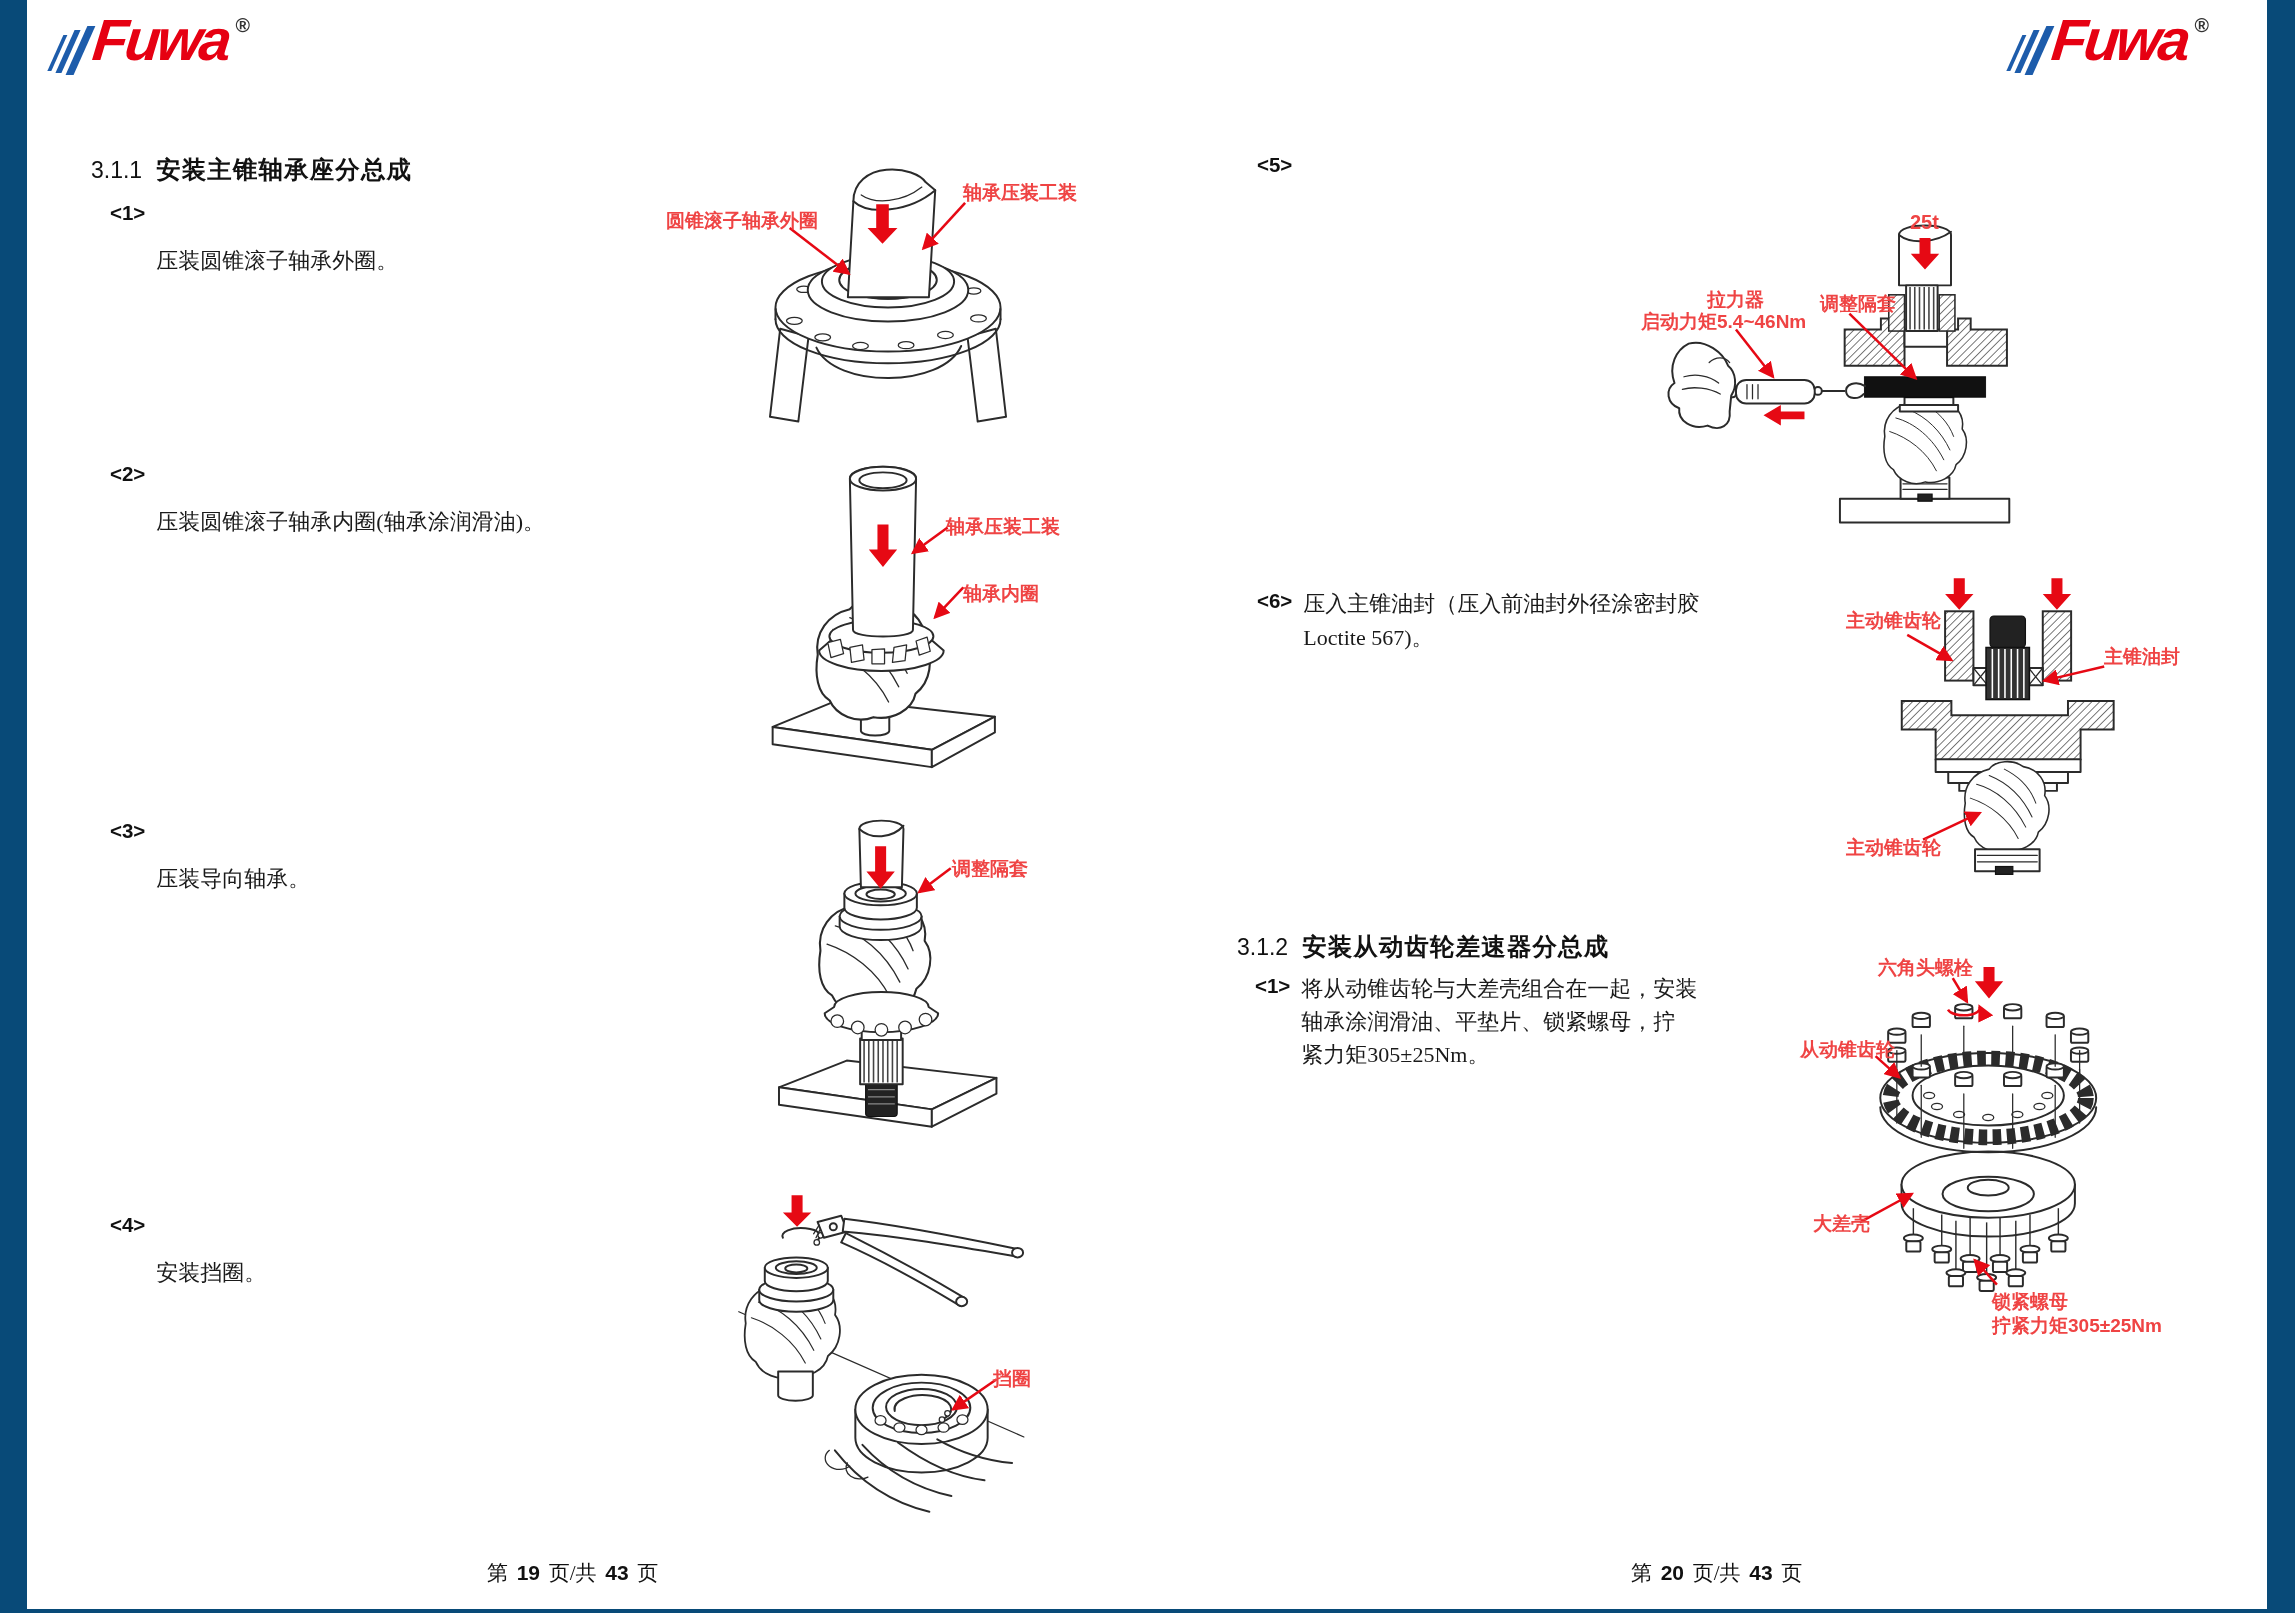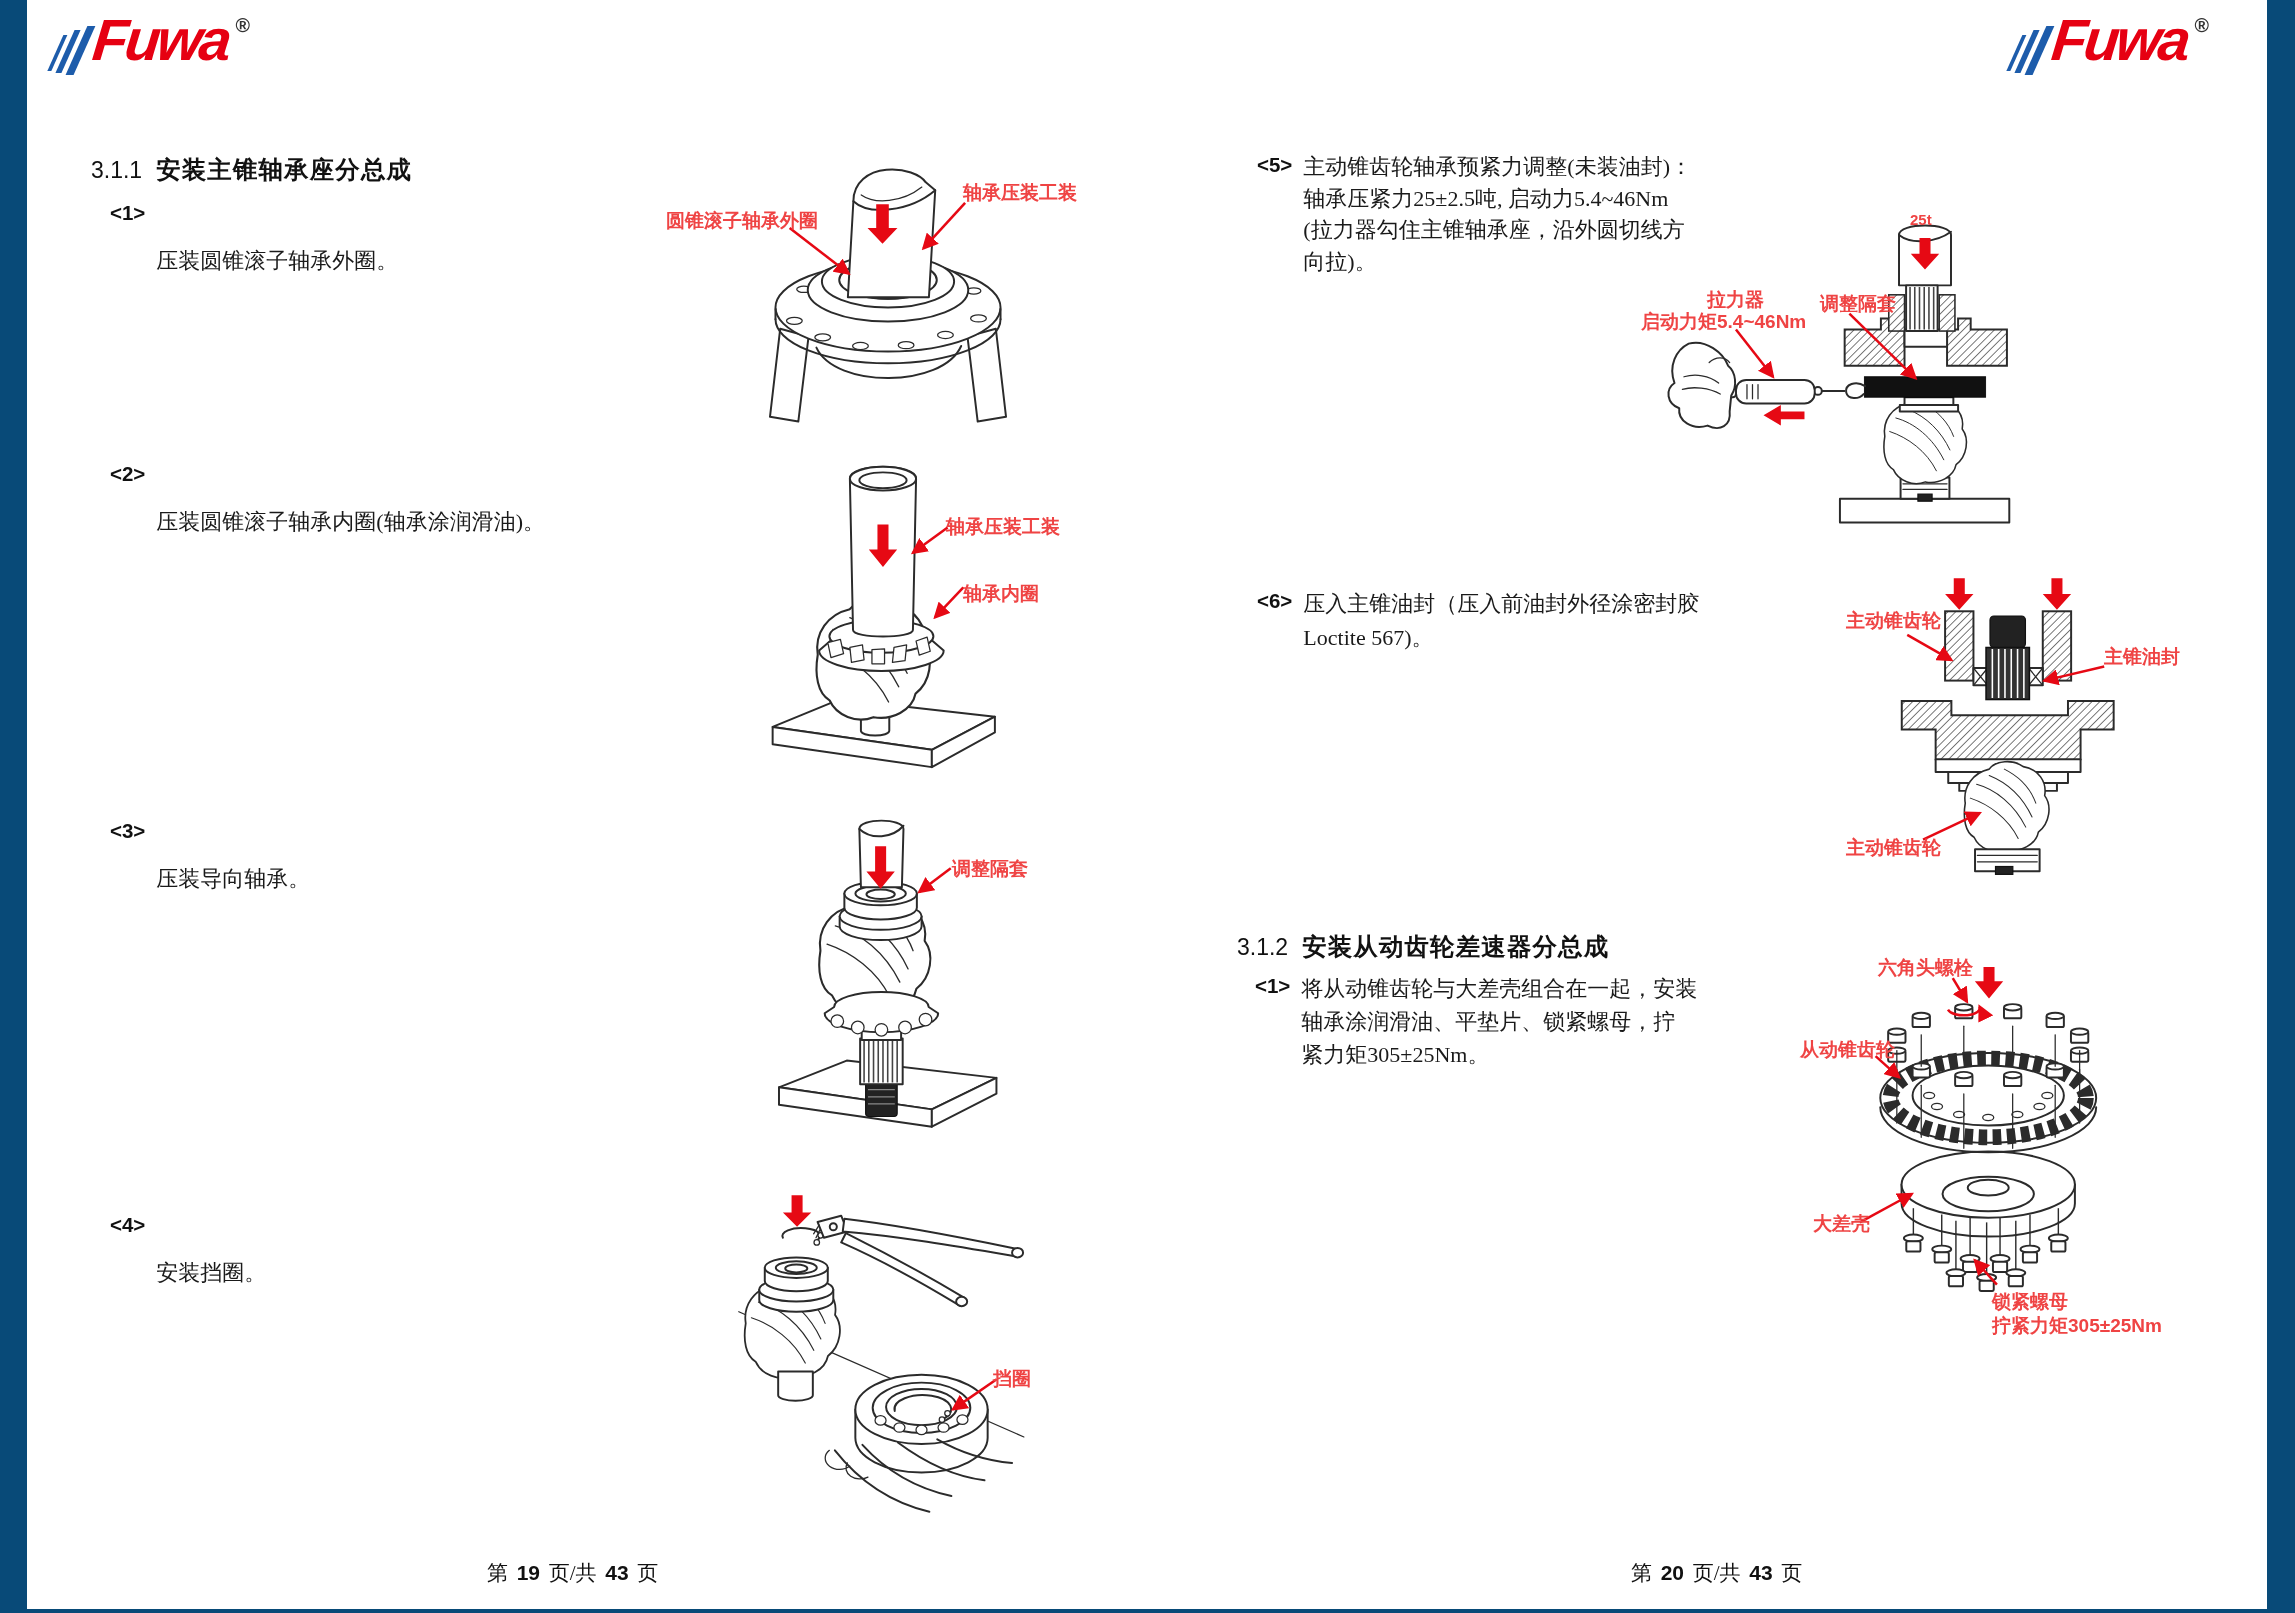--- a/index.html
+++ b/index.html
@@ -28,21 +28,21 @@
   .step{position:absolute;display:flex;gap:11px;font-size:22px;white-space:nowrap;}
   .marker{font:bold 20.5px "Liberation Sans",sans-serif;color:#111;padding-top:1.6px;flex:none;}
   .stext{font-family:"Liberation Serif",serif;margin-top:47px;}
   .rlines{display:flex;flex-direction:column;font-family:"Liberation Serif",serif;}
   .lh40 .rlines span{line-height:31.5px;}
   .lh42 .rlines span{line-height:33px;}
   .lh43 .rlines span{line-height:34px;}
 
   
   .flabel{position:absolute;font:bold 19px "Liberation Sans",sans-serif;color:#ef4444;white-space:nowrap;}
-  .flabel.big{font-size:15px;}
+  .flabel.big{font-size:20px;}
 
   
   .footer{position:absolute;display:flex;gap:8.7px;align-items:baseline;font-size:21px;color:#111;}
   .footer b{font:bold 21px "Liberation Sans",sans-serif;}
 
   
   svg.fig{position:absolute;overflow:visible;}
   .ln{fill:none;stroke:#2b2b2b;stroke-width:2.5;stroke-linejoin:round;stroke-linecap:round;}
   .lnf{fill:#fff;stroke:#2b2b2b;stroke-width:2.5;stroke-linejoin:round;}
   .thin{stroke-width:1.6;}
@@ -246,26 +246,20 @@
   <div class="footer" style="left:487px;top:1559px">
     <span>第</span>
       <b>19</b>
       <span>页/共</span>
       <b>43</b>
       <span>页</span>
   </div>
 
   <div class="step lh40" style="left:1257px;top:151px">
     <span class="marker">&lt;5&gt;</span>
-    <span class="rlines">
-      <span>主动锥齿轮轴承预紧力调整(未装油封)：</span>
-      <span>轴承压紧力25±2.5吨, 启动力5.4~46Nm</span>
-      <span>(拉力器勾住主锥轴承座，沿外圆切线方</span>
-      <span>向拉)。</span>
-    </span>
   </div>
 
   <svg class="fig" style="left:1643px;top:197px" width="449" height="339" viewBox="0 0 570 430">
     <rect class="lnf" x="250" y="383" width="215" height="30"></rect>
     <rect class="lnf" x="327" y="356" width="62" height="27"></rect>
     <path class="ln thin" d="M330,364 h56 M330,371 h56"></path>
     <rect class="dk" x="349" y="377" width="18" height="9"></rect>
     <use href="#gearblob" transform="translate(360,310) scale(0.78)"></use>
     <rect class="lnf" x="332" y="254" width="62" height="10"></rect>
     <rect class="lnf" x="326" y="264" width="74" height="8"></rect>

